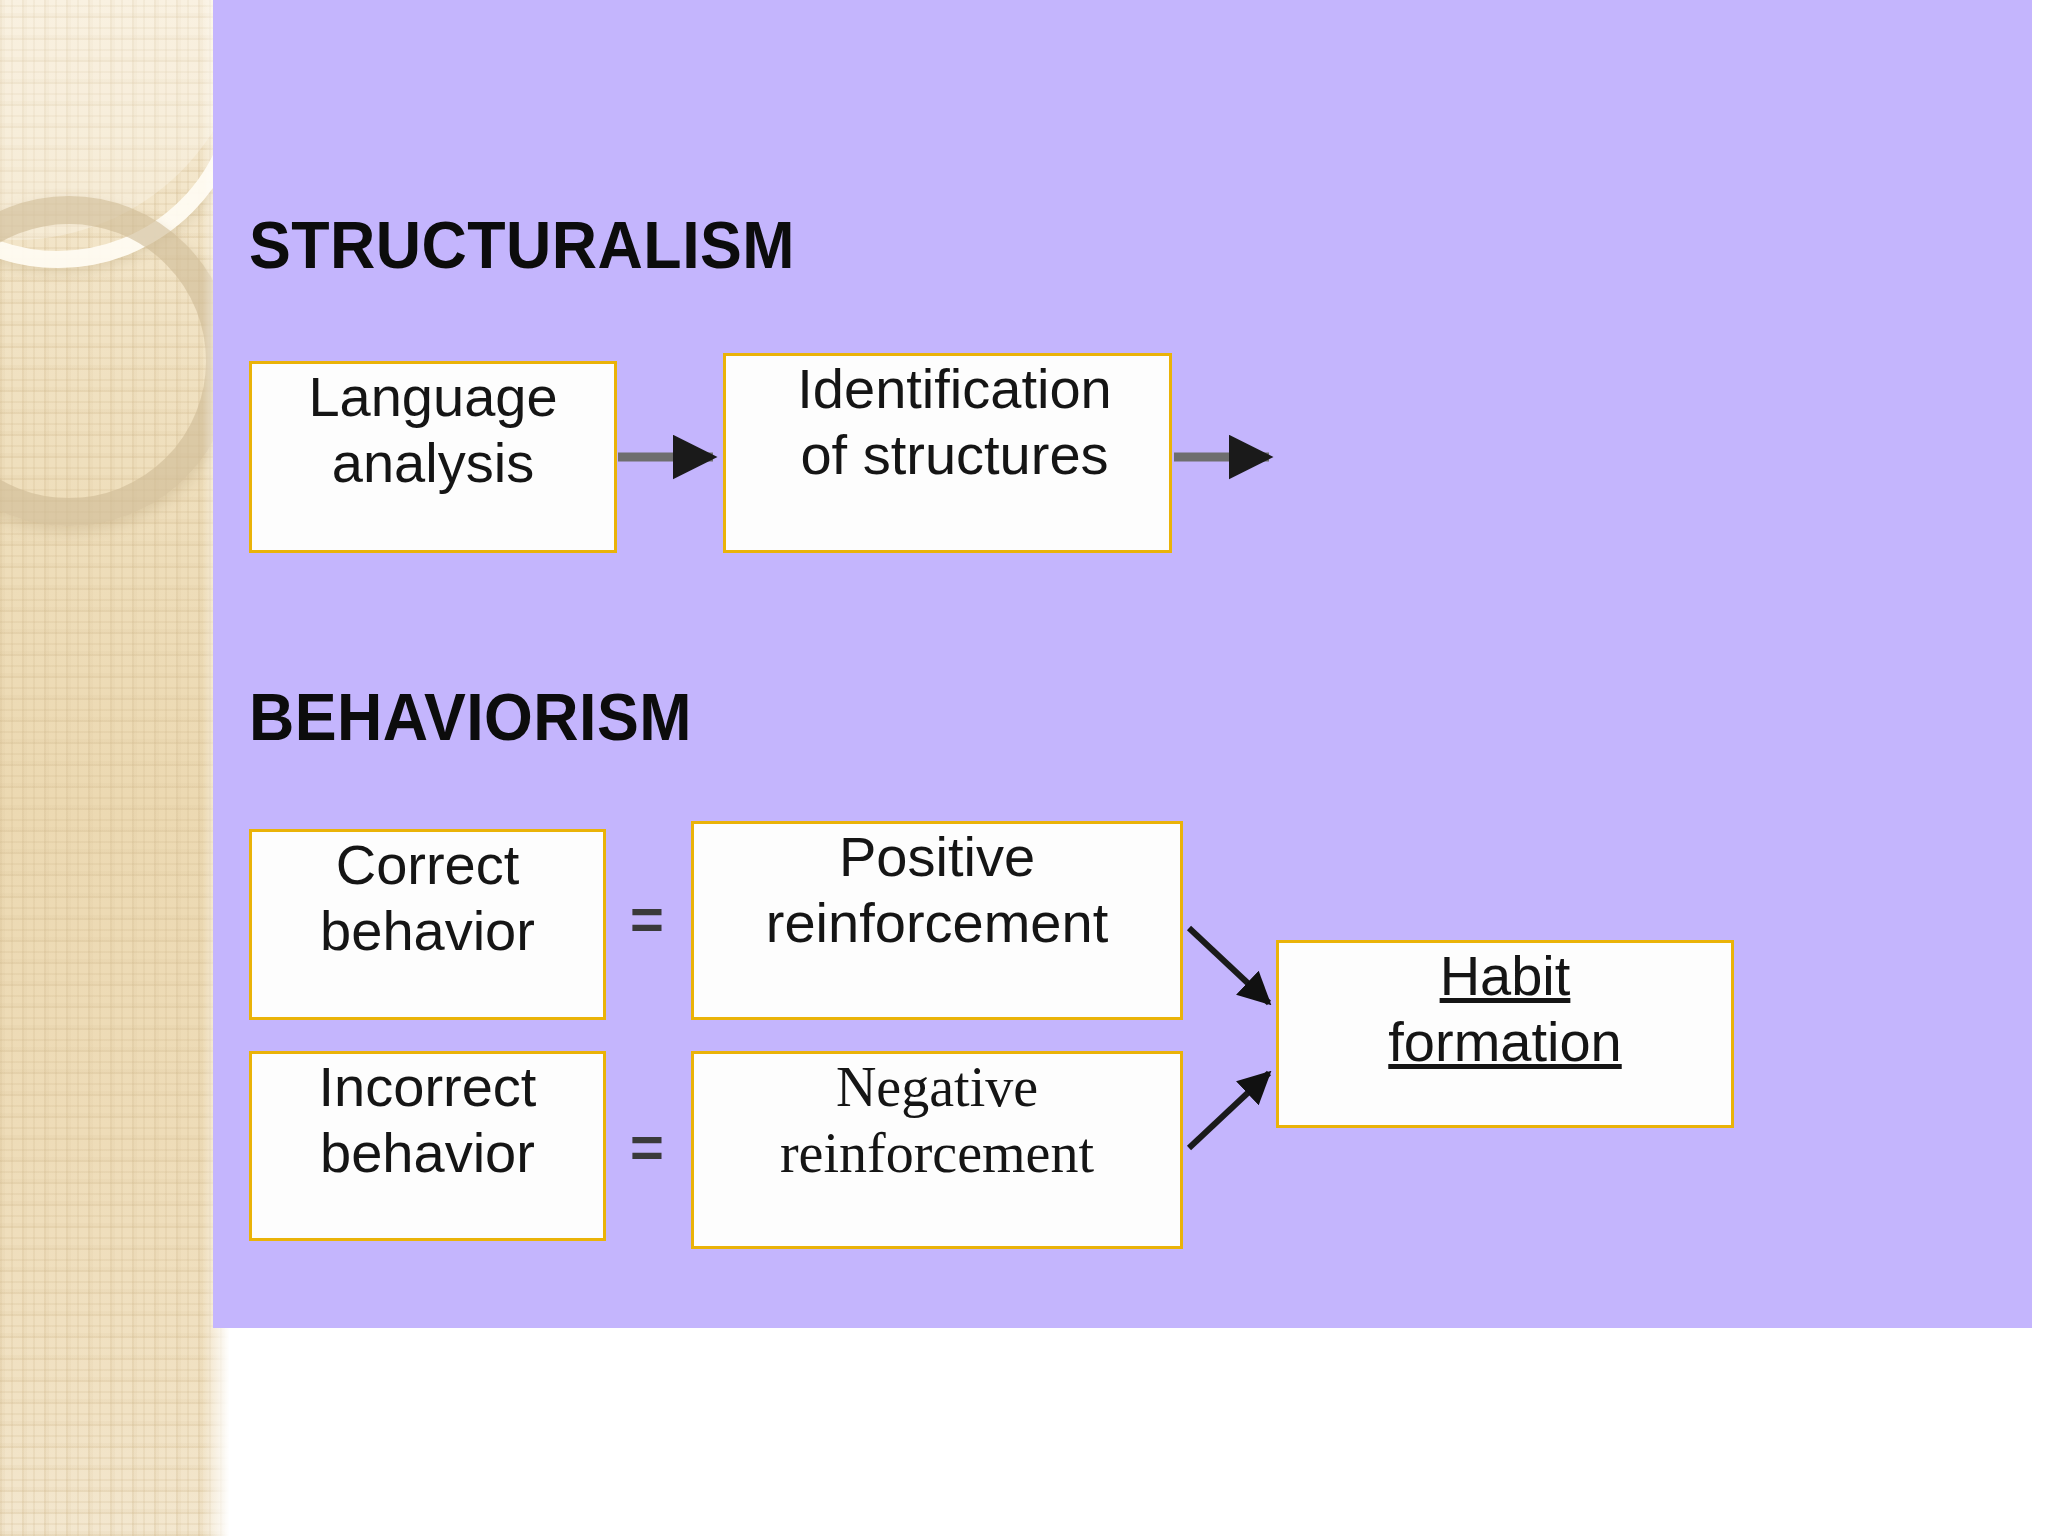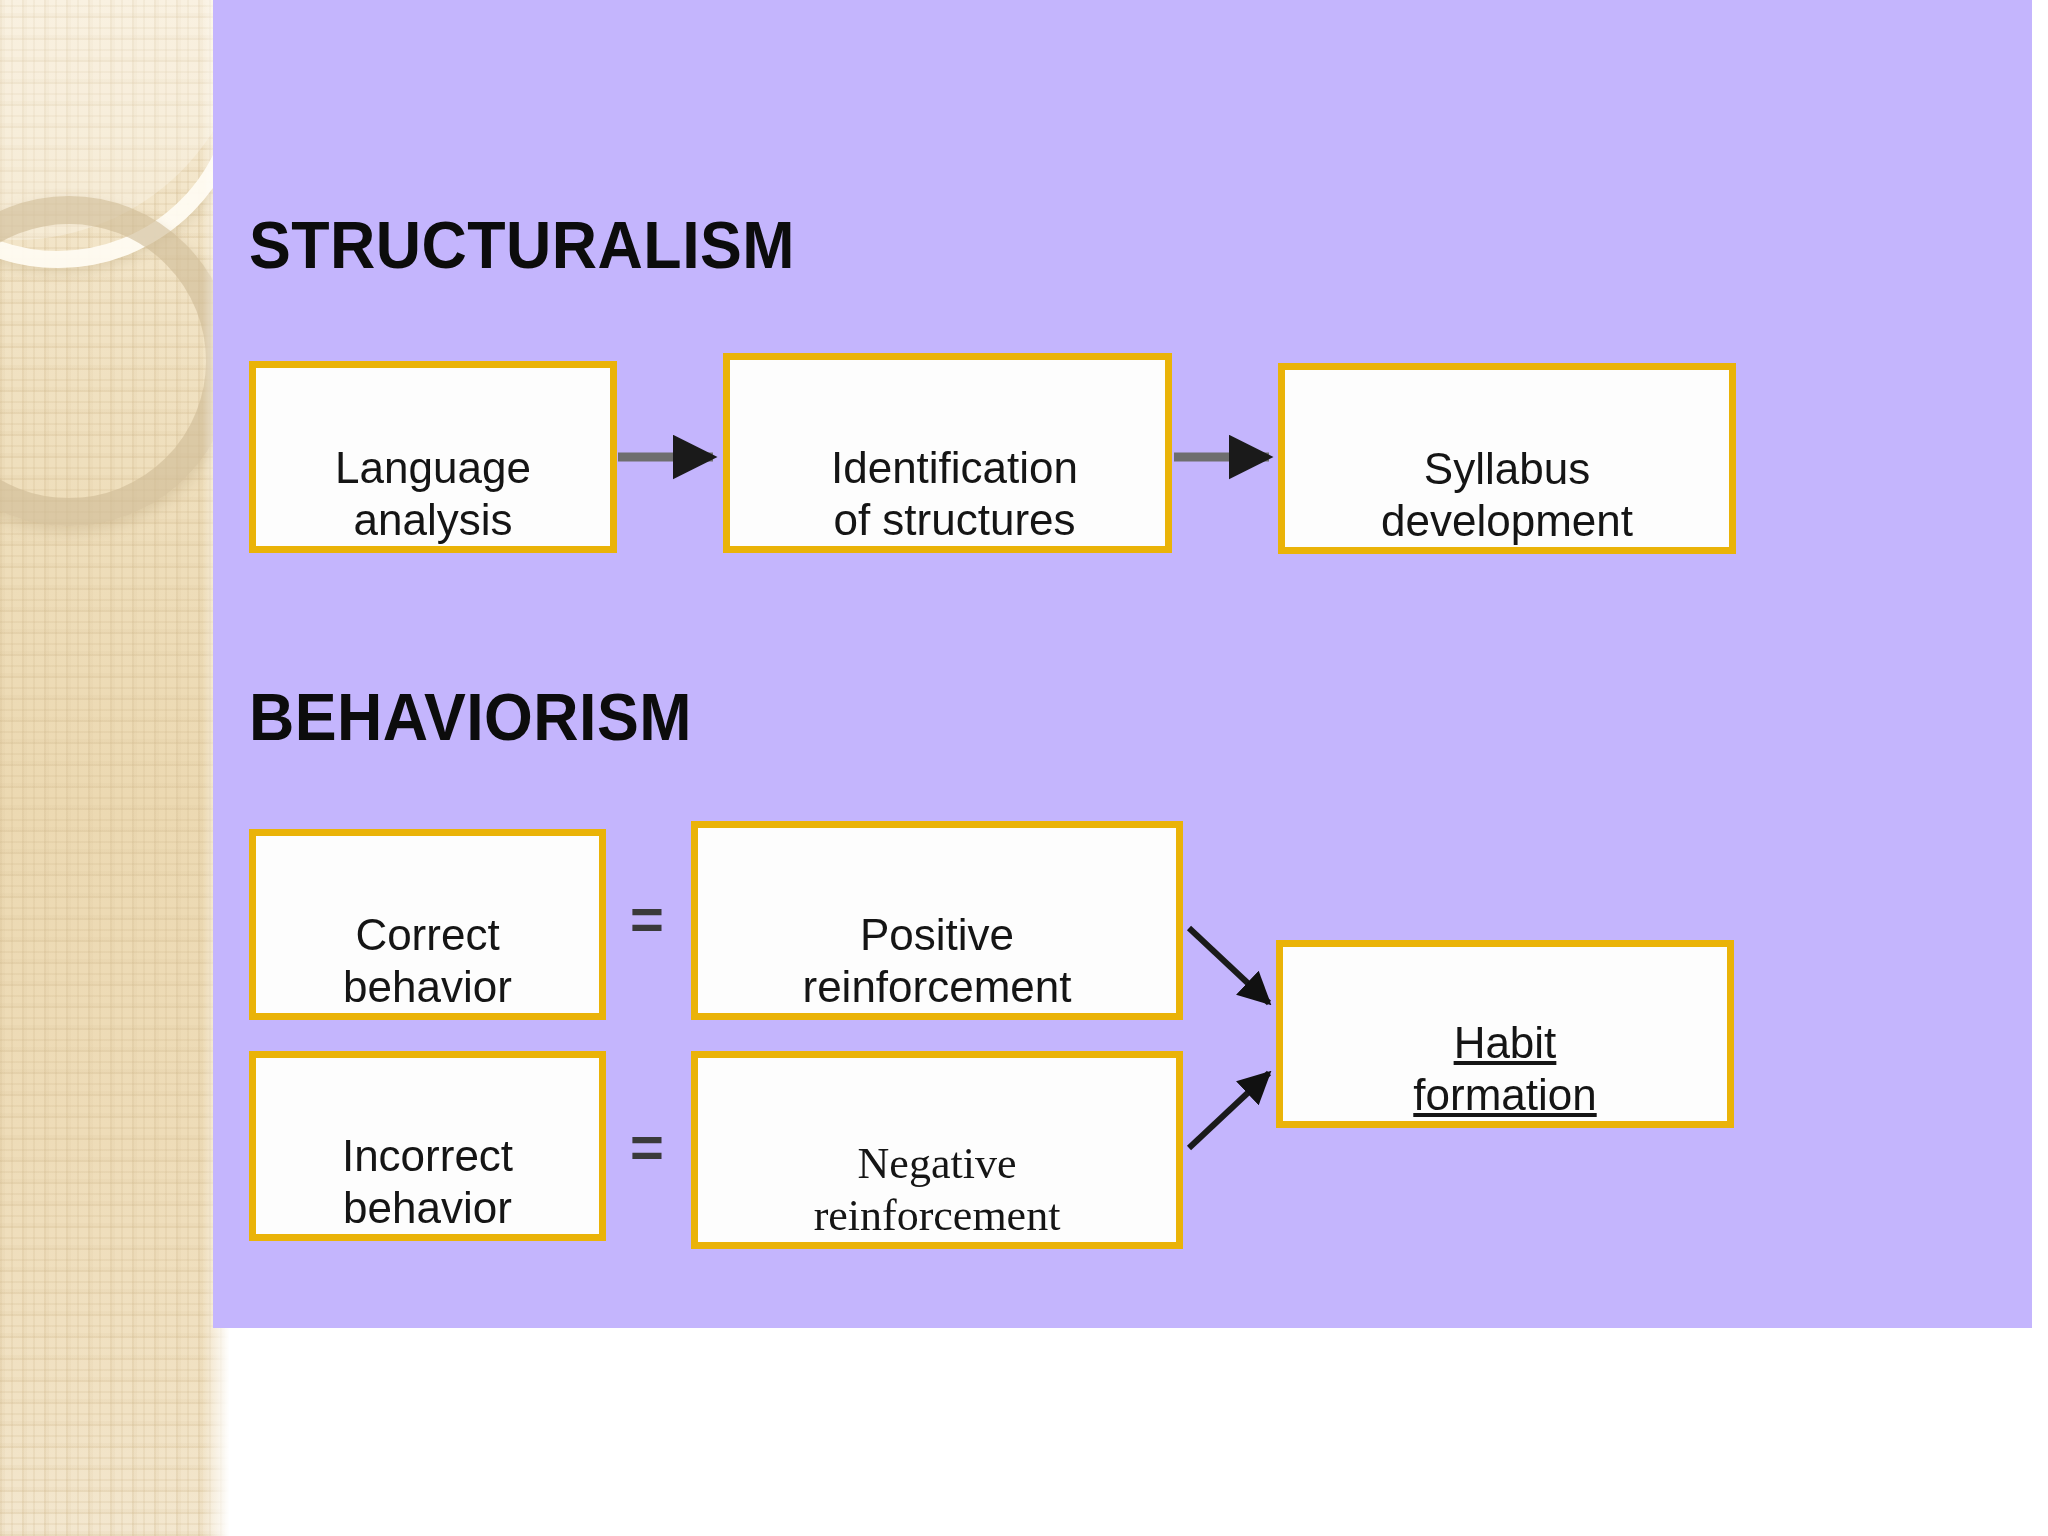--- a/index.html
+++ b/index.html
@@ -93,27 +93,27 @@
     transform-origin: left center;
   }
   #heading-structuralism { left: 36px; top: 212px; }
   #heading-behaviorism  { left: 36px; top: 684px; }
 
   
   .fbox {
     position: absolute;
     box-sizing: border-box;
     background: #fdfdfd;
-    border: 7px solid #eab308;
+    border: 3px solid #eab308;
     display: flex;
-    align-items: flex-end;
+    align-items: flex-start;
     justify-content: center;
     text-align: center;
     color: #151515;
-    font-size: 44px;
+    font-size: 56px;
     line-height: 1.18;
     font-family: "Liberation Sans", "DejaVu Sans", sans-serif;
   }
   
   .fbox::before {
     content: "";
     position: absolute;
     left: -9px; top: -9px;
     width: 100%; height: 100%;
     background: #e3e3e3;
@@ -197,23 +197,20 @@
   <div class="heading" id="heading-structuralism">STRUCTURALISM</div>
 
   <div class="fbox" id="box-language">
     <span class="fbox-label">Language<br>analysis</span>
   </div>
 
   <div class="fbox" id="box-identification">
     <span class="fbox-label">Identification<br>of structures</span>
   </div>
 
-  <div class="fbox" id="box-syllabus">
-    <span class="fbox-label">Syllabus<br>development</span>
-  </div>
 
   <div class="heading" id="heading-behaviorism">BEHAVIORISM</div>
 
   <div class="fbox" id="box-correct">
     <span class="fbox-label">Correct<br>behavior</span>
   </div>
 
   <div class="eq-sign" id="eq-top">=</div>
 
   <div class="fbox" id="box-positive">

